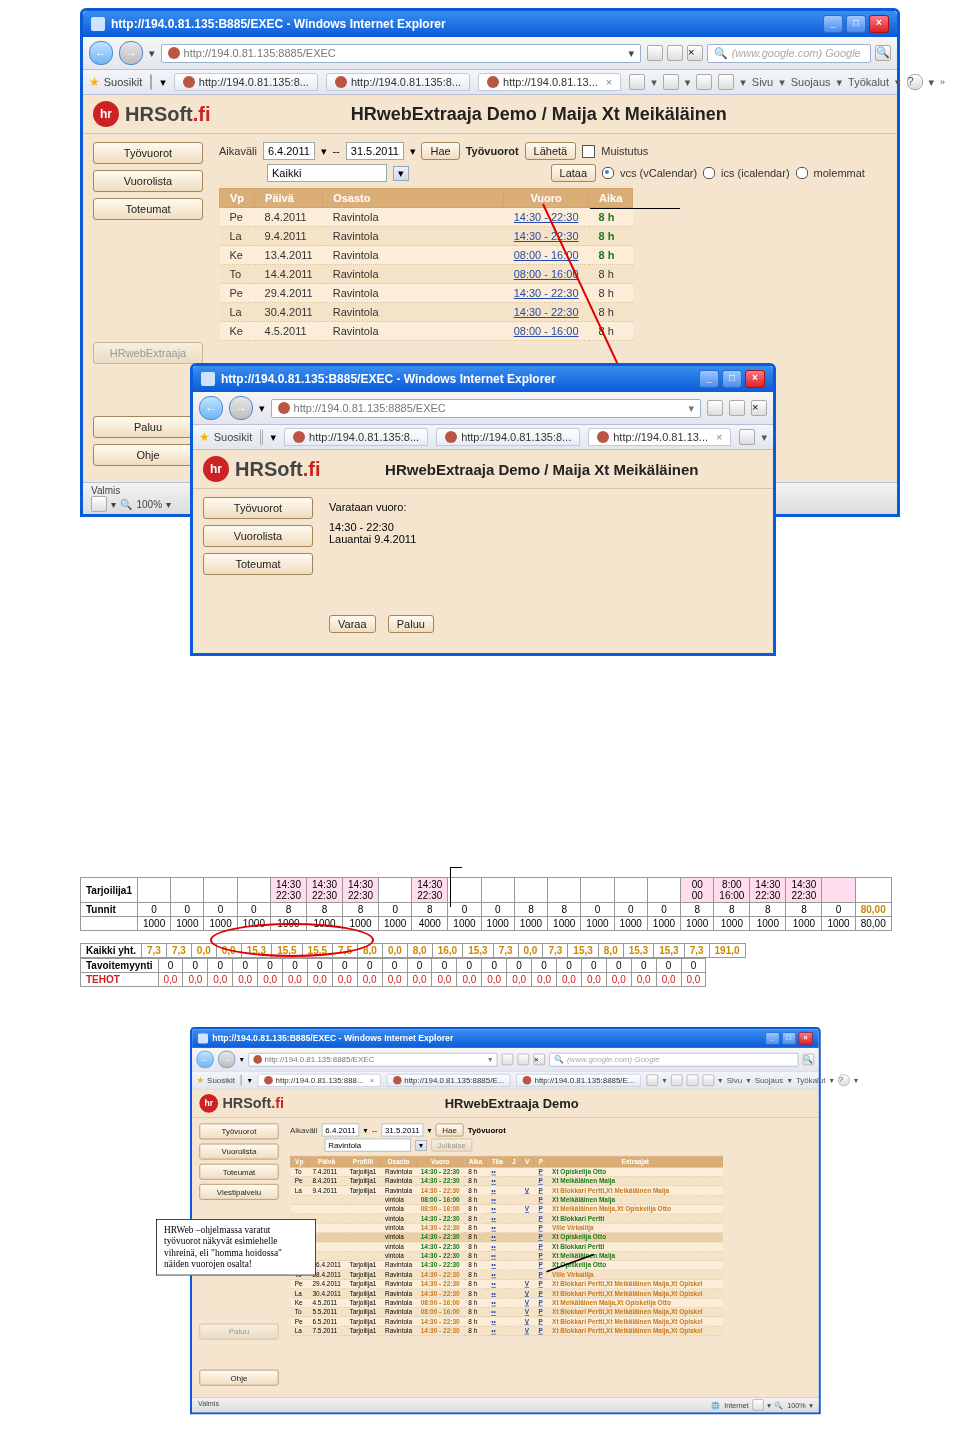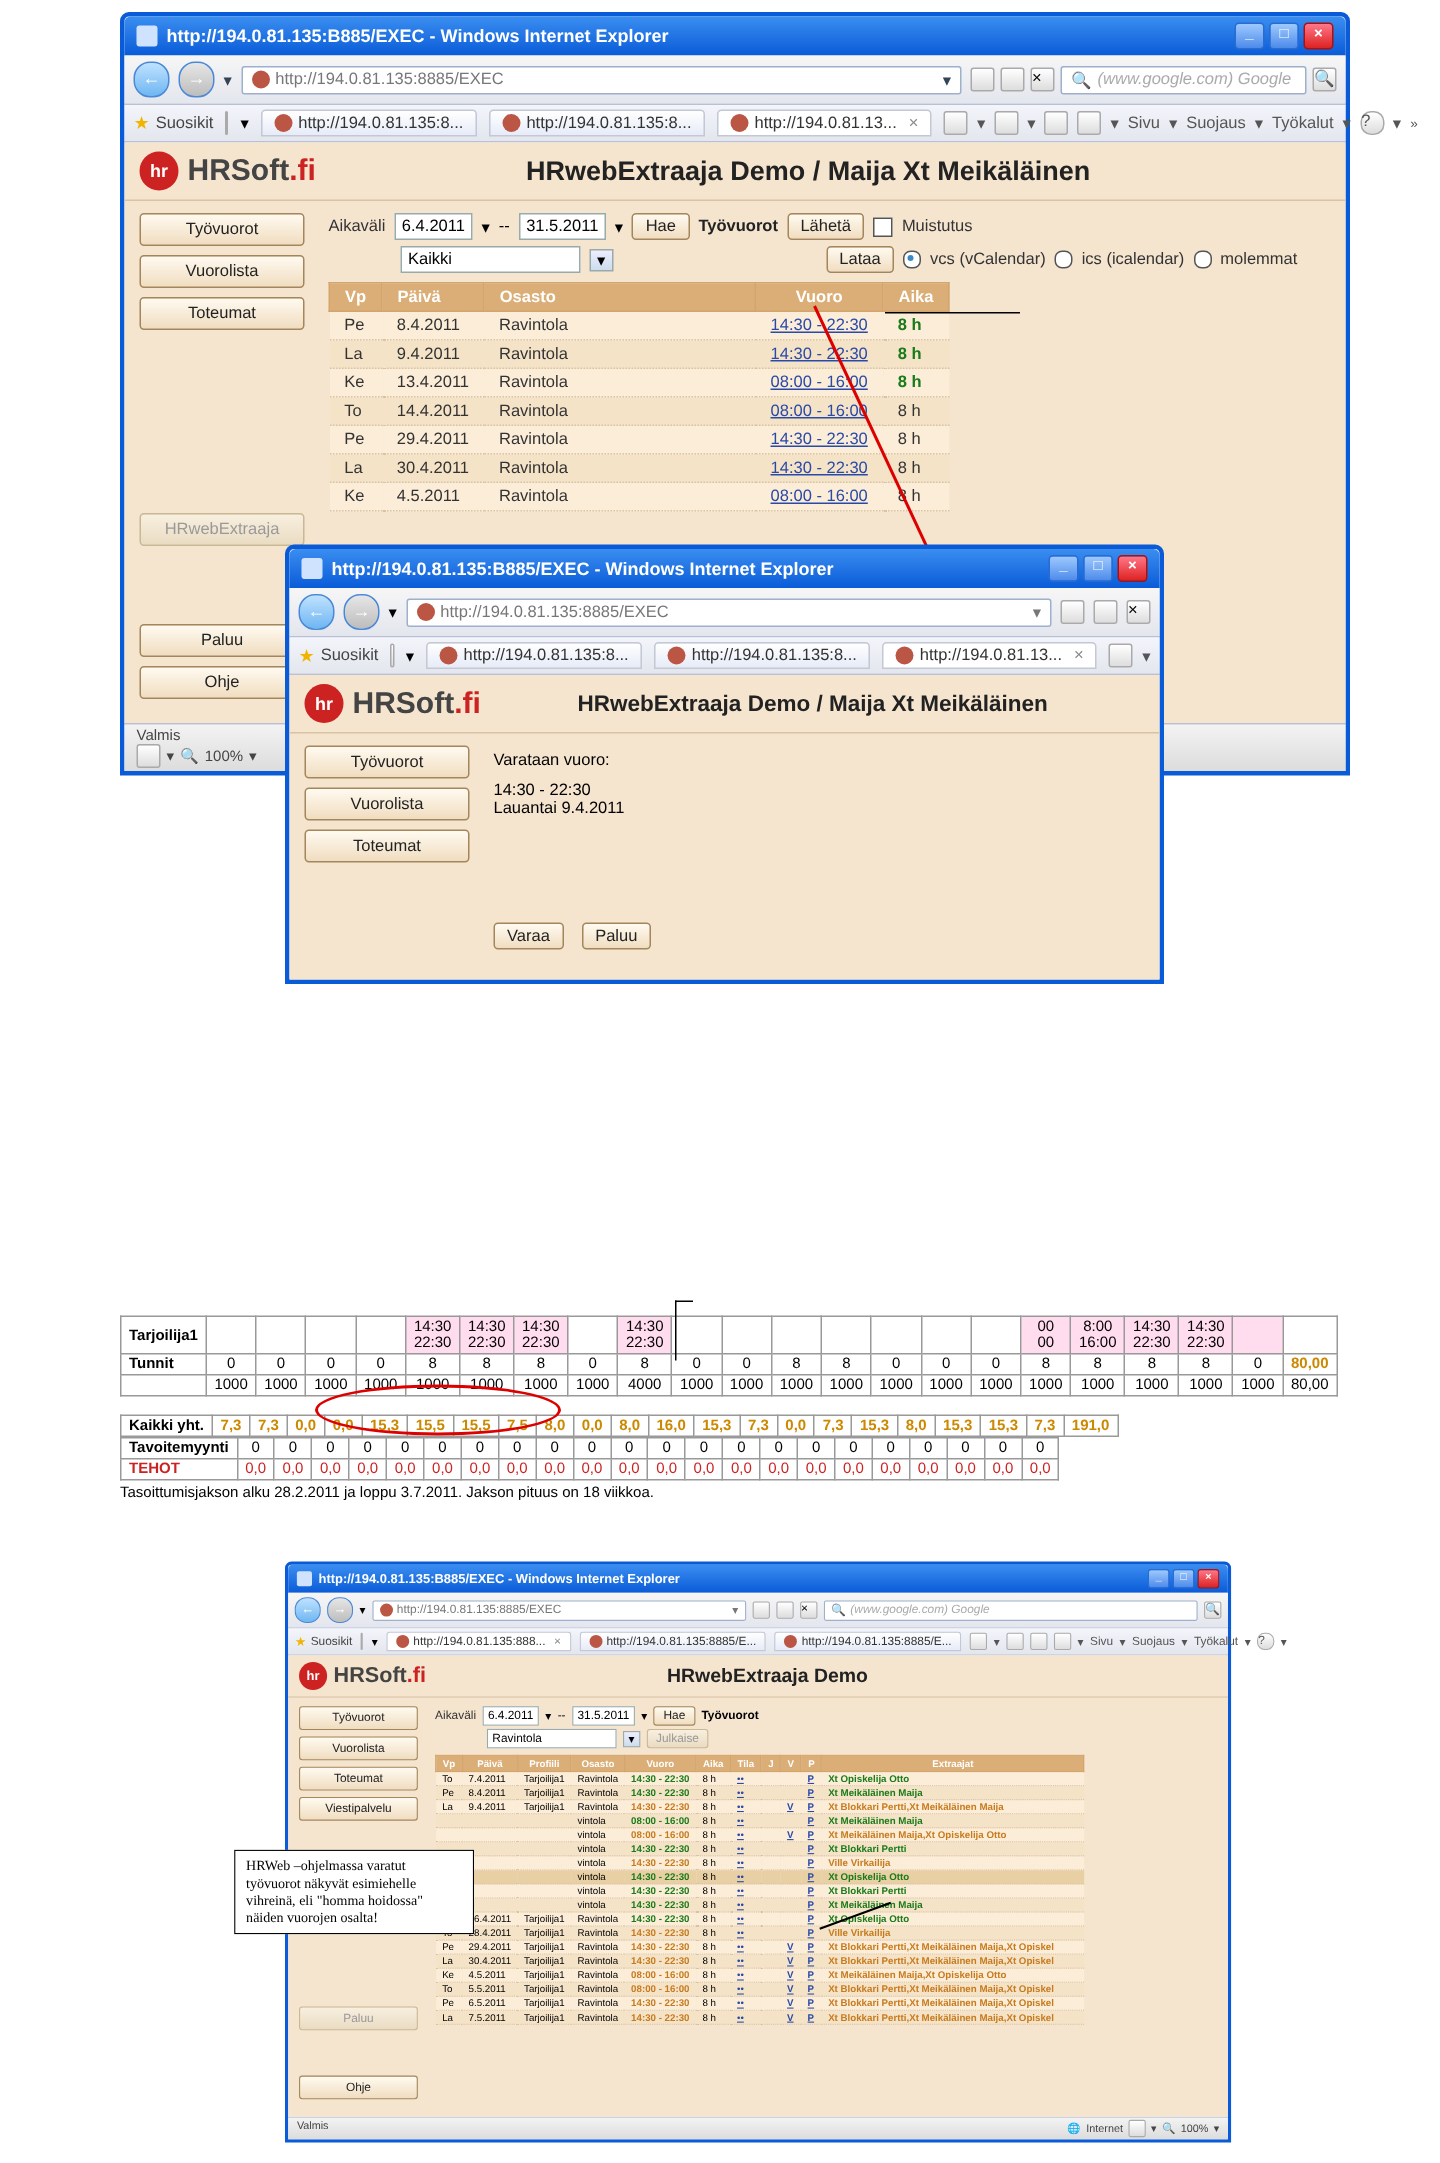--- a/index.html
+++ b/index.html
@@ -513,21 +513,20 @@
             <td style="color:#c22;">0,0</td>
             <td style="color:#c22;">0,0</td>
             <td style="color:#c22;">0,0</td>
             <td style="color:#c22;">0,0</td>
             <td style="color:#c22;">0,0</td>
             <td style="color:#c22;">0,0</td>
             <td style="color:#c22;">0,0</td>
           </tr>
     </tbody>
       </table>
-    <div style="font-size:10px;margin-top:3px;">Tasoittumisjakson alku 28.2.2011 ja loppu 3.7.2011. Jakson pituus on 18 viikkoa.</div>
   </div>
 
   <div style="height:30px;"></div>
 
   <div class="small-win" style="position:relative;">
     <div class="ie-window" style="width:870px;">
       <div class="titlebar">
         <span class="ic"></span>
         <span>http://194.0.81.135:B885/EXEC - Windows Internet Explorer</span>
         <div class="winbtns">

